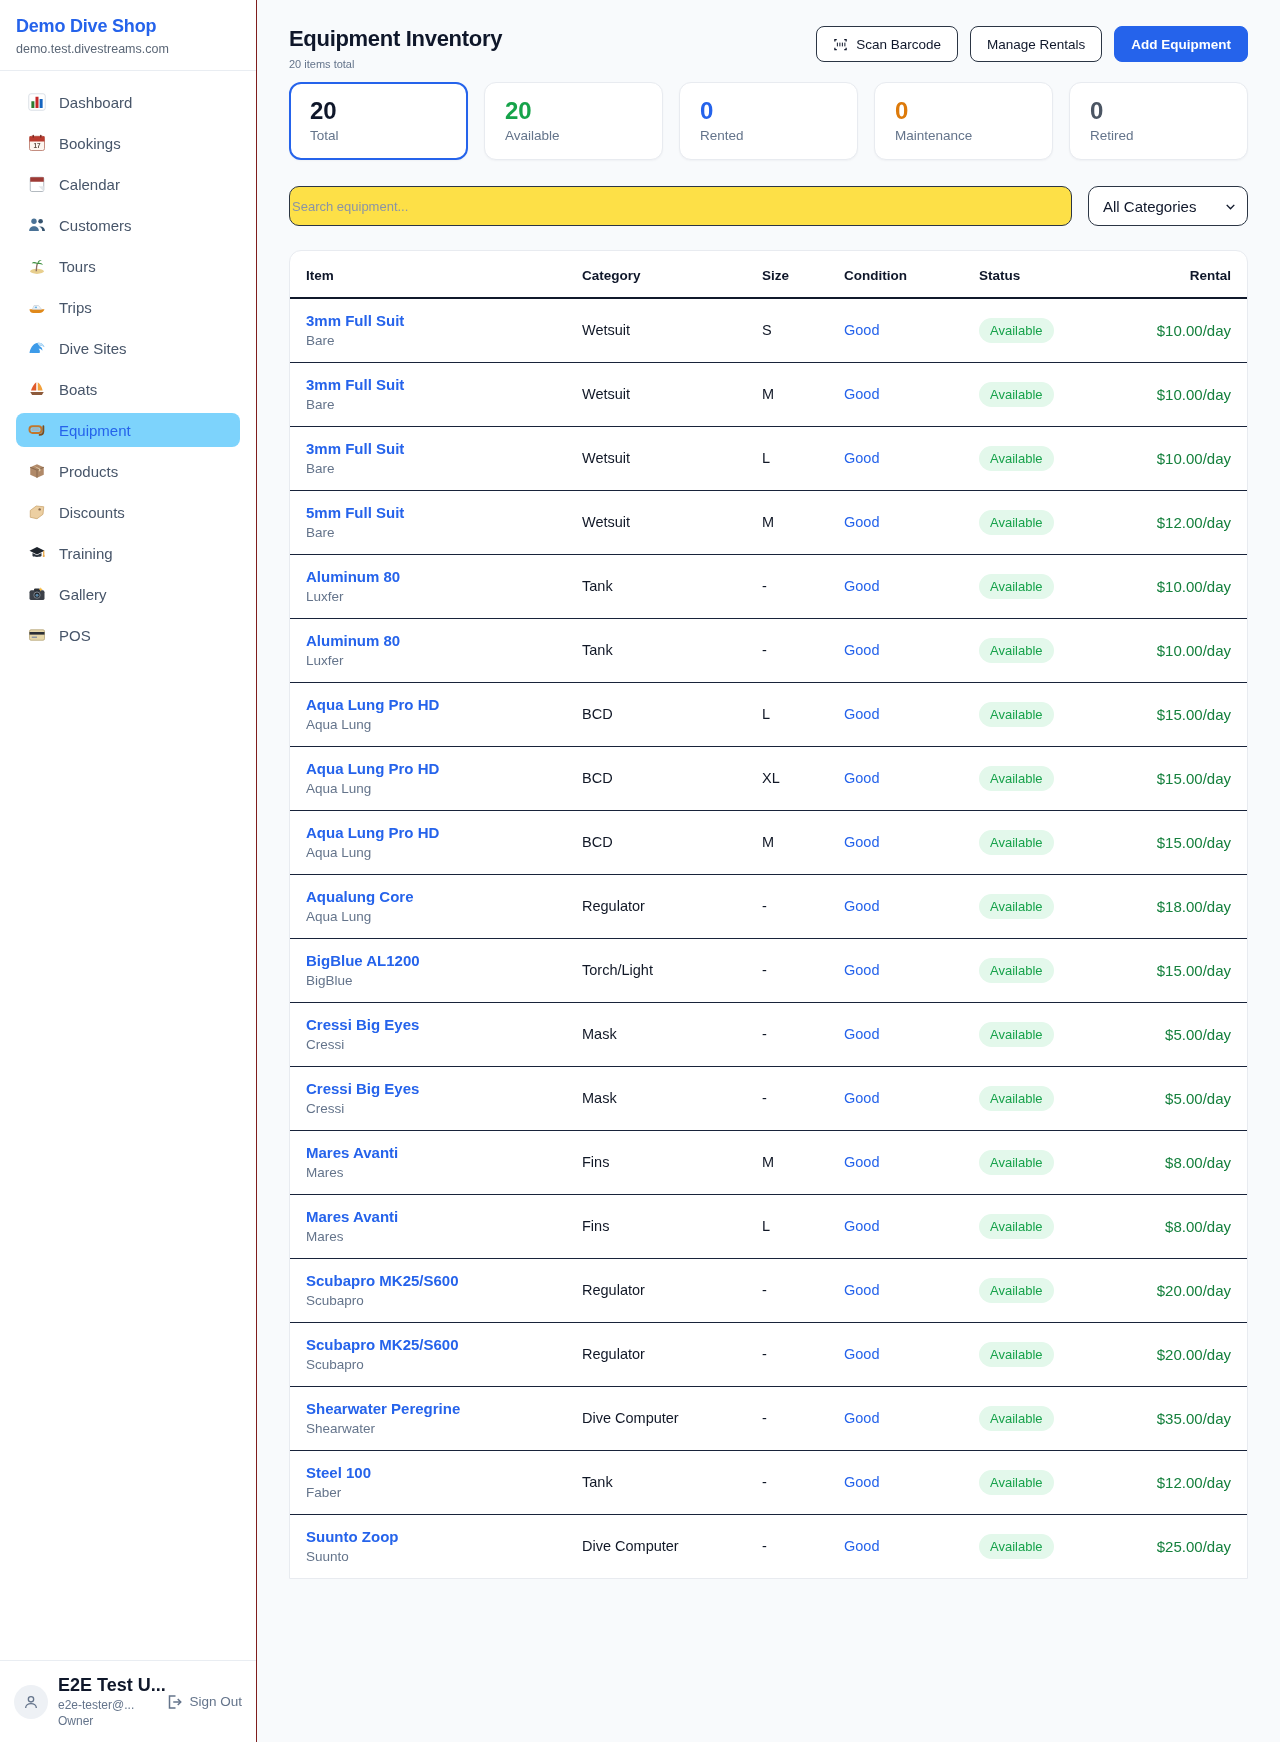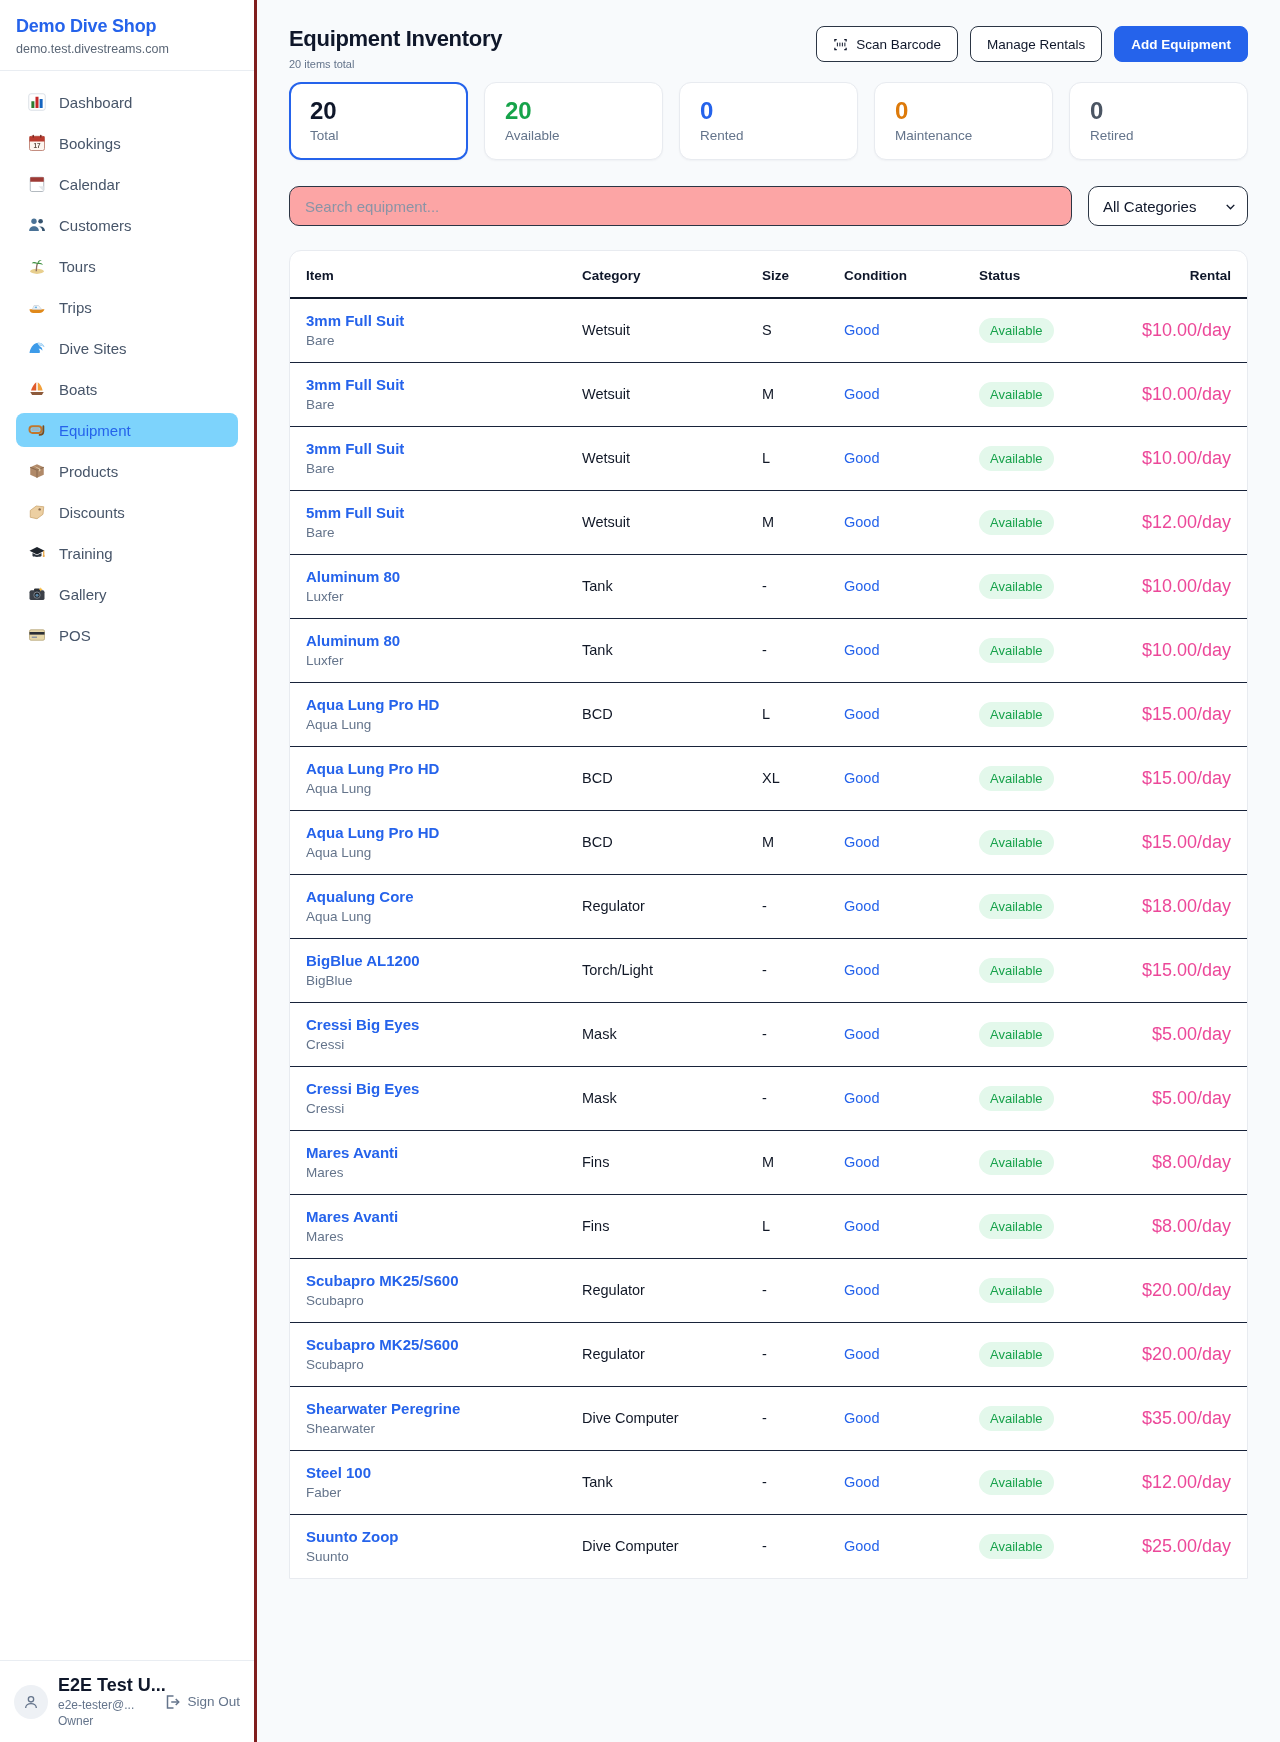--- a/index.html
+++ b/index.html
@@ -4,21 +4,21 @@
 <style>
   * { margin:0; padding:0; box-sizing:border-box; }
   html,body { width:1280px; height:1742px; overflow:hidden; }
   body {
     font-family:"Liberation Sans","DejaVu Sans",sans-serif;
     background:#f8fafc; color:#0f172a; display:flex;
   }
   
   .sidebar {
     width:257px; min-width:257px; background:#ffffff;
-    border-right:3px solid #7f1d1d; display:flex; flex-direction:column;
+    border-right:1px solid #7f1d1d; display:flex; flex-direction:column;
     height:1742px;
   }
   .brand { padding:16px 16px 14px 16px; border-bottom:1px solid #e9edf2; }
   .brand-name { color:#2563eb; font-size:18px; font-weight:700; letter-spacing:-0.2px; }
   .brand-domain { color:#5b6777; font-size:12.5px; margin-top:5px; }
   .nav { padding:14px 16px 0 16px; }
   .nav-item {
     display:flex; align-items:center; gap:13px; padding:8px 12px;
     border-radius:8px; color:#475569; font-size:15px; cursor:pointer;
     margin-bottom:7px;
@@ -57,21 +57,21 @@
     background:#fff; border:1px solid #e8ebf0; border-radius:12px;
     padding:14px 20px 16px 20px; box-shadow:0 1px 2px rgba(16,24,40,.04); cursor:pointer;
   }
   .stat-card.selected { border:2px solid #2563eb; padding:13px 19px 15px 19px; }
   .stat-value { font-size:24px; font-weight:700; }
   .stat-label { font-size:13.5px; color:#64748b; margin-top:3px; }
   
   .filters { display:flex; gap:16px; margin-top:26px; }
   .search-input {
     flex:1; height:40px; border:1.5px solid #2b3544; border-radius:10px;
-    padding:0 15px; font-size:15px; color:#0f172a; background:#fca5a5; outline:none;
+    padding:0 2px; font-size:13px; color:#0f172a; background:#fde047; outline:none;
     font-family:inherit;
   }
   .search-input::placeholder { color:#8a94a6; }
   .select-wrap { position:relative; width:160px; flex:none; }
   .category-select {
     width:100%; height:40px; border:1.5px solid #2b3544; border-radius:10px;
     background:#fff; font-size:15px; color:#0f172a; padding:0 30px 0 14px;
     appearance:none; -webkit-appearance:none; outline:none; cursor:pointer;
     font-family:inherit;
   }
@@ -93,21 +93,21 @@
   tbody td { padding:13px 0 14px 0; border-bottom:1px solid #18233a; vertical-align:middle; }
   tbody tr:last-child td { border-bottom:none; }
   .item-name { color:#2563eb; font-size:15px; font-weight:600; cursor:pointer; }
   .item-brand { color:#64748b; font-size:13.5px; margin-top:4px; }
   .cell-cat,.cell-size { font-size:14.5px; color:#111827; }
   .cell-cond { font-size:14.5px; color:#2563eb; cursor:pointer; }
   .status-pill {
     display:inline-block; background:#e3f8eb; color:#17a24b;
     font-size:13px; padding:5px 11px; border-radius:999px;
   }
-  .cell-rent { font-size:18px; color:#ec4899; }
+  .cell-rent { font-size:15px; color:#15803d; }
 </style>
 </head>
 <body>
 
 <aside class="sidebar">
   <div class="brand">
     <div class="brand-name">Demo Dive Shop</div>
     <div class="brand-domain">demo.test.divestreams.com</div>
   </div>
   <nav class="nav" id="nav">

